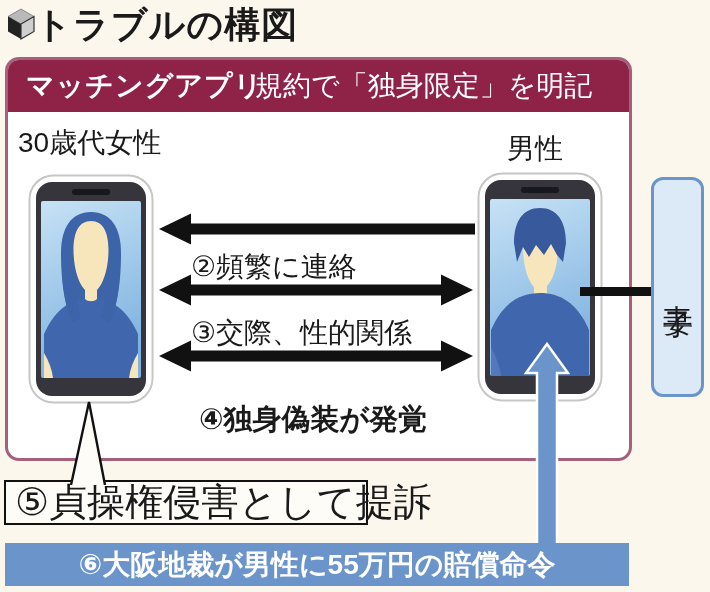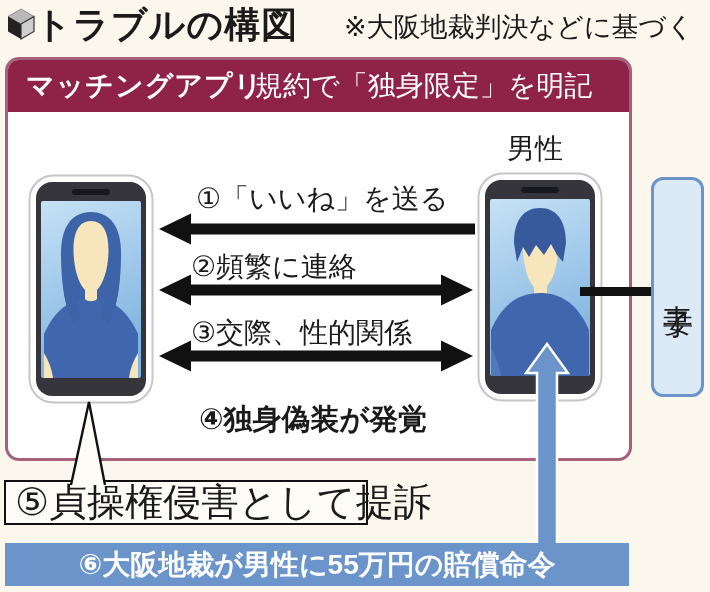--- a/index.html
+++ b/index.html
@@ -56,29 +56,29 @@
 <body>
 
 <div class="page">
 
   <svg class="abs" style="left:7px;top:8px;" width="28" height="32" viewBox="0 0 28 32">
     <polygon points="14,1 27,8.5 14,16 1,8.5" fill="#b9b9b9" stroke="#777" stroke-width="0.8"></polygon>
     <polygon points="1,8.5 14,16 14,31 1,23.5" fill="#222"></polygon>
     <polygon points="27,8.5 14,16 14,31 27,23.5" fill="#cfcfcf" stroke="#333" stroke-width="1.2"></polygon>
   </svg>
   <h1 class="abs title">トラブルの構図</h1>
-  <div class="abs source-note">※大阪地裁判決などに基づく</div>
 
   <div class="abs panel">
     <div class="panel-header">
       <span class="app-name">マッチングアプリ</span>
       <span class="rule-note">規約で「独身限定」を明記</span>
     </div>
   </div>
 
+  <div class="abs person-label woman-label">30歳代女性</div>
   <div class="abs person-label man-label">男性</div>
 
   <svg class="abs" style="left:28px;top:174px;" width="126" height="230" viewBox="0 0 126 230">
     <defs>
       <linearGradient id="sg1" x1="0" y1="0" x2="0.25" y2="1">
         <stop offset="0" stop-color="#c6e2f5"></stop>
           <stop offset="1" stop-color="#7fb2e0"></stop>
       </linearGradient>
       <clipPath id="sc1">
           <rect width="100" height="177" rx="2"></rect>
@@ -114,21 +114,20 @@
     <rect x="44" y="15" width="38" height="6" rx="3" fill="#17171e"></rect>
     <g transform="translate(13,27)" clip-path="url(#sc2)">
       <rect width="100" height="177" fill="url(#sg2)"></rect>
       <path d="M50,18 C38,18 33,29 33,48 C33,67 38,82 44,88 L44,96 C47,99.5 54,99.5 57,96 L57,87 C63,81 68,67 68,48 C68,29 62,18 50,18 Z" fill="#f7e5bb"></path>
       <path d="M50,9 C33,9 24,22 24,44 L27,63 L33,48 L39,58 L46,46 L54,56 L61,45 L67,56 L73,63 L76,44 C76,22 67,9 50,9 Z" fill="#38599c"></path>
       <path d="M1,177 L1,131 C13,103 31,94 50,94 C69,94 87,103 99,131 L99,177 Z" fill="#4067ae"></path>
       <path d="M1,177 L1,148 C6,158 10,168 11,177 Z" fill="#5578bc"></path>
     </g>
   </svg>
 
-  <div class="abs step-label step1">①「いいね」を送る</div>
   <div class="abs step-label step2">②頻繁に連絡</div>
   <div class="abs step-label step4">④独身偽装が発覚</div>
   <div class="abs step-label step3">③交際、性的関係</div>
 
   <svg class="abs" style="left:157px;top:211px;" width="318" height="36" viewBox="0 0 318 36">
     <polygon points="2,18 34,2.5 34,12.5 318,12.5 318,23.5 34,23.5 34,33.5" fill="#111"></polygon>
   </svg>
   <svg class="abs" style="left:157px;top:272px;" width="318" height="36" viewBox="0 0 318 36">
     <polygon points="2,18 34,2.5 34,12.5 284,12.5 284,2.5 316,18 284,33.5 284,23.5 34,23.5 34,33.5" fill="#111"></polygon>
   </svg>

